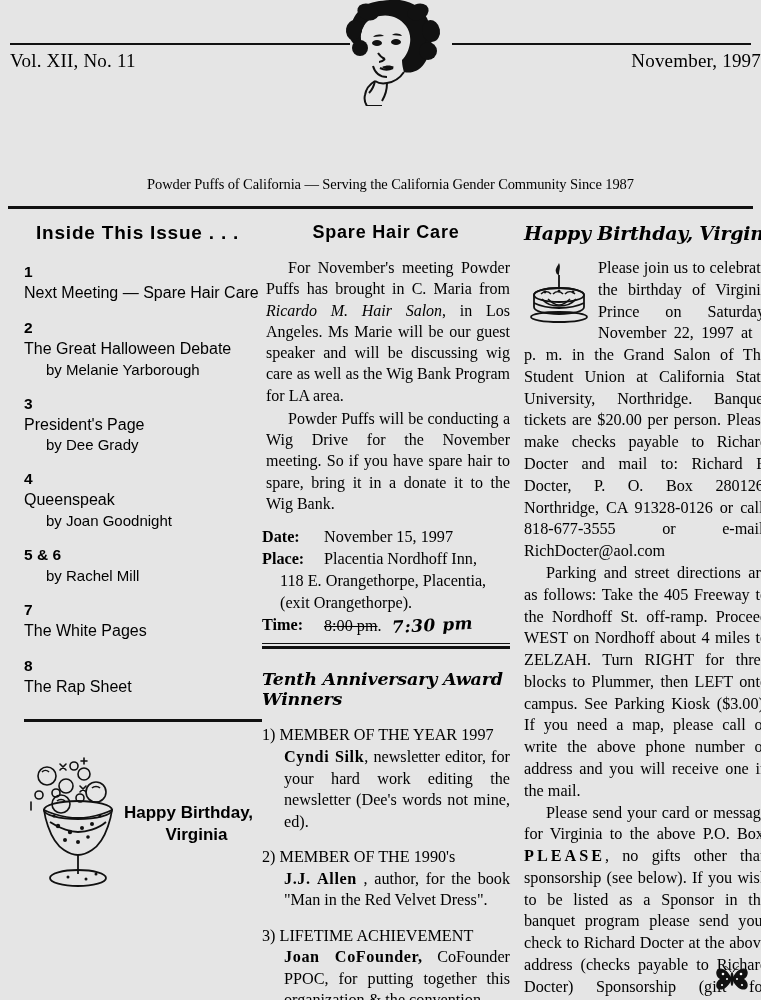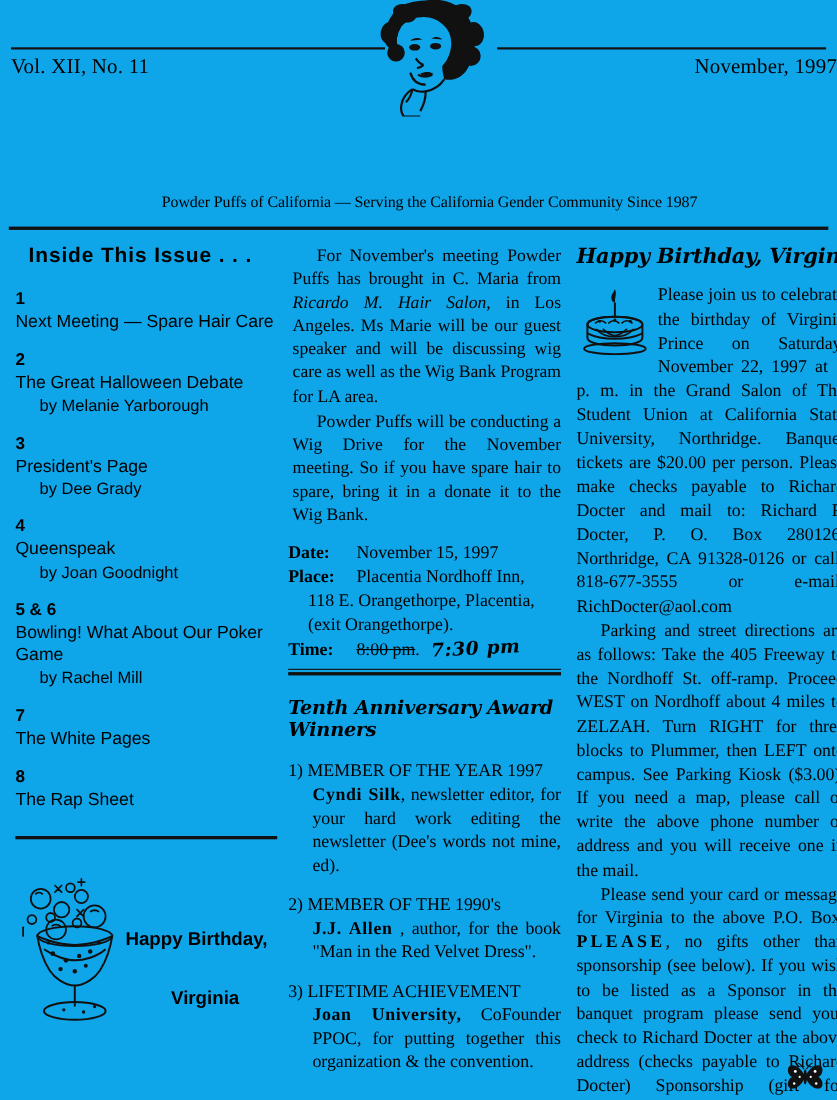--- a/index.html
+++ b/index.html
@@ -4,21 +4,21 @@
 <style>
   html, body {
     margin: 0;
     padding: 0;
     background: #ffffff;
   }
   .page {
     position: relative;
     width: 761px;
     height: 1000px;
-    background: #0ea5e9;
+    background: #e5e5e5;
     overflow: hidden;
     color: #000000;
     font-family: "Liberation Serif", serif;
   }
 
   
   .masthead {
     position: relative;
     height: 210px;
   }
@@ -86,21 +86,21 @@
     height: 3px;
     background: #111;
   }
 
   
   .col {
     position: absolute;
     top: 222px;
     bottom: 0;
   }
-  .col-left   { left: 14px;   width: 238px; }
+  .col-left   { left: 24px;   width: 238px; }
   .col-mid    { left: 262px; width: 248px; }
   .col-right  { left: 524px; width: 244px; }
 
   
   .toc-head {
     font-family: "Liberation Sans", sans-serif;
     font-weight: bold;
     font-size: 19px;
     letter-spacing: .8px;
     margin: 0 0 18px 12px;
@@ -148,21 +148,21 @@
   .bday-text {
     position: absolute;
     left: 100px;
     top: 50px;
     width: 145px;
     font-family: "Liberation Sans", sans-serif;
     font-weight: bold;
     font-size: 17px;
     line-height: 1.25;
   }
-  .bday-text .l2 { display:block; text-align:center;margin-top:32px; }
+  .bday-text .l2 { display:block; text-align:center; }
 
   
   .mid-head {
     font-family: "Liberation Sans", sans-serif;
     font-weight: bold;
     font-size: 18px;
     letter-spacing: .8px;
     text-align: center;
     margin: 0 0 14px 0;
   }
@@ -331,21 +331,20 @@
       <span class="toc-title">President's Page</span>
       <span class="toc-by">by  Dee Grady</span>
     </div>
     <div class="toc-item">
       <span class="toc-num">4</span>
       <span class="toc-title">Queenspeak</span>
       <span class="toc-by">by  Joan Goodnight</span>
     </div>
     <div class="toc-item">
       <span class="toc-num">5 &amp; 6</span>
-      <span class="toc-title">Bowling! What About Our Poker Game</span>
       <span class="toc-by">by  Rachel Mill</span>
     </div>
     <div class="toc-item">
       <span class="toc-num">7</span>
       <span class="toc-title">The White Pages</span>
     </div>
     <div class="toc-item">
       <span class="toc-num">8</span>
       <span class="toc-title">The Rap Sheet</span>
     </div>
@@ -397,20 +396,21 @@
         </g>
       </svg>
       <div class="bday-text">
         <span>Happy Birthday,</span>
         <span class="l2">Virginia</span>
       </div>
     </div>
   </div>
 
   <div class="col col-mid">
+    <div class="mid-head">Spare Hair Care</div>
 
     <p class="body-p"><span>For November's meeting Powder Puffs has brought in C. Maria from </span><em>Ricardo M. Hair Salon</em><span>, in Los Angeles. Ms Marie will be our guest speaker and will be discussing wig care as well as the Wig Bank Program for LA area.</span></p>
 
     <p class="body-p">Powder Puffs will be conducting a Wig Drive for the November meeting. So if you have spare hair to spare, bring it in a donate it to the Wig Bank.</p>
 
     <div class="meet">
       <div class="meet-row">
         <span class="meet-lbl">Date:</span>
         <span class="meet-val">November 15, 1997</span>
       </div>
@@ -436,21 +436,21 @@
     <div class="award">
       <span class="award-title">1) MEMBER OF THE YEAR 1997</span>
       <span class="award-body"><b>Cyndi  Silk</b><span>,  newsletter editor, for your hard work editing the newsletter (Dee's words not mine, ed).</span></span>
     </div>
     <div class="award">
       <span class="award-title">2) MEMBER OF THE 1990's</span>
       <span class="award-body"><b>J.J.  Allen</b><span> , author, for the book "Man in the Red Velvet Dress".</span></span>
     </div>
     <div class="award">
       <span class="award-title">3) LIFETIME ACHIEVEMENT</span>
-      <span class="award-body"><b>Joan  University,</b><span> CoFounder PPOC, for putting together this organization &amp; the convention.</span></span>
+      <span class="award-body"><b>Joan  CoFounder,</b><span> CoFounder PPOC, for putting together this organization &amp; the convention.</span></span>
     </div>
 
   </div>
 
   <div class="col col-right">
     <div class="right-head">Happy Birthday, Virginia</div>
 
     <svg class="cake" viewBox="0 0 62 62">
       <g fill="none" stroke="#111" stroke-width="1.8">
         <path d="M6 34 C6 30 16 27 31 27 C46 27 56 30 56 34 L56 46 C56 50 46 53 31 53 C16 53 6 50 6 46 Z"></path>

